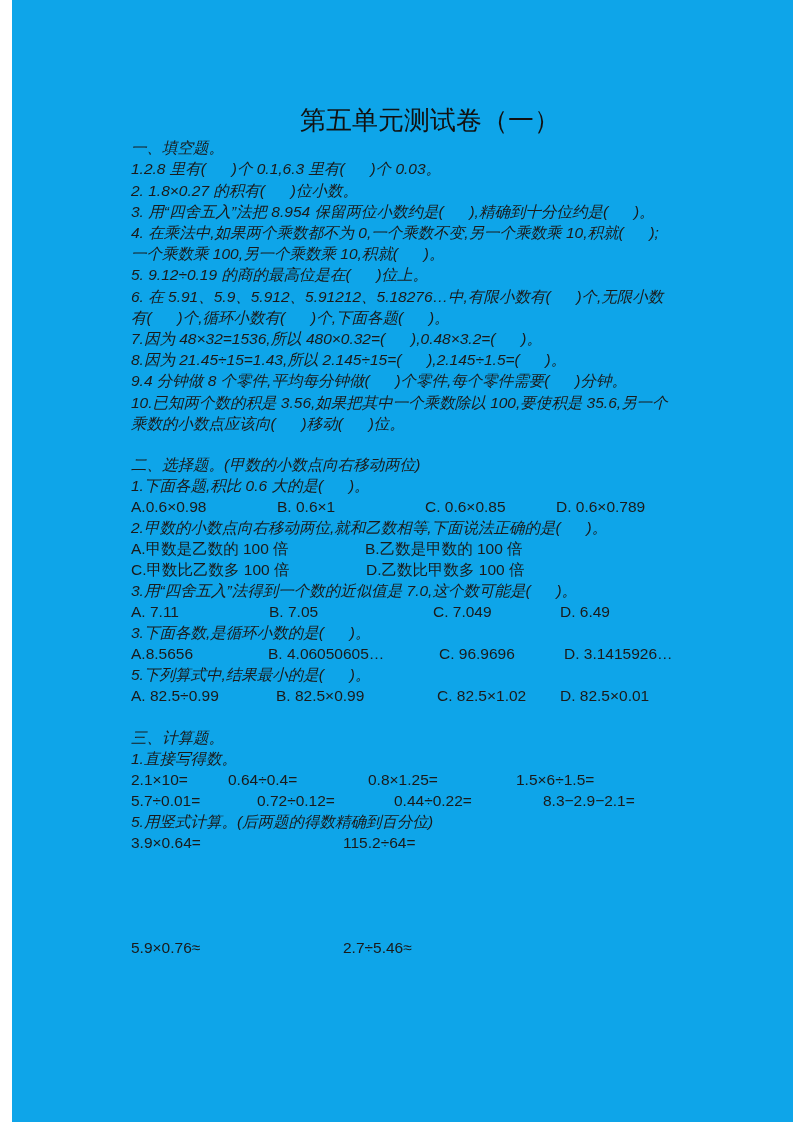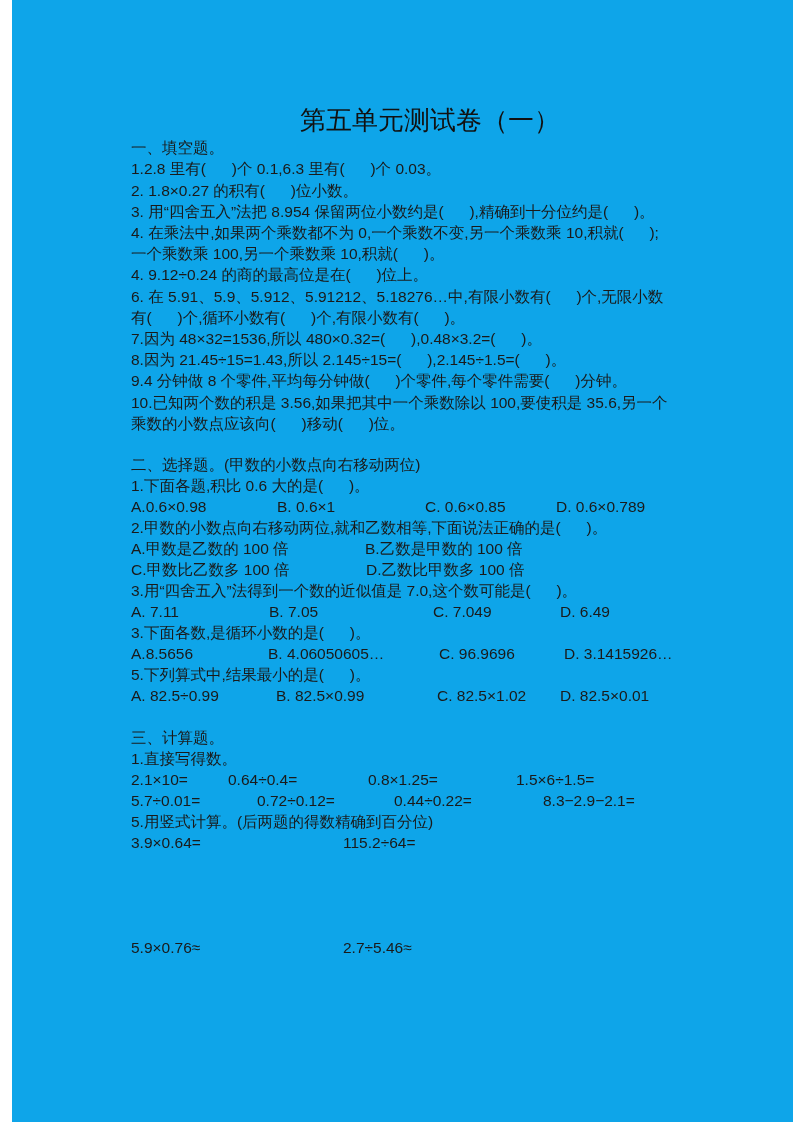--- a/index.html
+++ b/index.html
@@ -36,20 +36,21 @@
       white-space: pre;
     }
     .line {
       position: absolute;
       left: 119px;
       height: 21px;
       line-height: 21px;
       font-size: 15.5px;
       white-space: pre;
       color: #1a1a1a;
+      font-style: italic;
     }
     .row {
       position: absolute;
       left: 0;
       width: 793px;
       height: 21px;
       line-height: 21px;
       font-size: 15.5px;
     }
     .row .cell {
@@ -66,23 +67,23 @@
 
   <div class="title">第五单元测试卷（一）</div>
 
   <div>
     <div class="line" style="top:137px">一、填空题。</div>
     <div class="line" style="top:158px">1.2.8 里有(      )个 0.1,6.3 里有(      )个 0.03。</div>
     <div class="line" style="top:180px">2. 1.8×0.27 的积有(      )位小数。</div>
     <div class="line" style="top:201px">3. 用“四舍五入”法把 8.954 保留两位小数约是(      ),精确到十分位约是(      )。</div>
     <div class="line" style="top:222px">4. 在乘法中,如果两个乘数都不为 0,一个乘数不变,另一个乘数乘 10,积就(      );</div>
     <div class="line" style="top:243px">一个乘数乘 100,另一个乘数乘 10,积就(      )。</div>
-    <div class="line" style="top:264px">4. 9.12÷0.24 的商的最高位是在(      )位上。</div>
+    <div class="line" style="top:264px">5. 9.12÷0.19 的商的最高位是在(      )位上。</div>
     <div class="line" style="top:286px">6. 在 5.91、5.9、5.912、5.91212、5.18276…中,有限小数有(      )个,无限小数</div>
-    <div class="line" style="top:307px">有(      )个,循环小数有(      )个,有限小数有(      )。</div>
+    <div class="line" style="top:307px">有(      )个,循环小数有(      )个,下面各题(      )。</div>
     <div class="line" style="top:328px">7.因为 48×32=1536,所以 480×0.32=(      ),0.48×3.2=(      )。</div>
     <div class="line" style="top:349px">8.因为 21.45÷15=1.43,所以 2.145÷15=(      ),2.145÷1.5=(      )。</div>
     <div class="line" style="top:370px">9.4 分钟做 8 个零件,平均每分钟做(      )个零件,每个零件需要(      )分钟。</div>
     <div class="line" style="top:392px">10.已知两个数的积是 3.56,如果把其中一个乘数除以 100,要使积是 35.6,另一个</div>
     <div class="line" style="top:413px">乘数的小数点应该向(      )移动(      )位。</div>
   </div>
 
   <div>
     <div class="line" style="top:454px">二、选择题。(甲数的小数点向右移动两位)</div>
 

